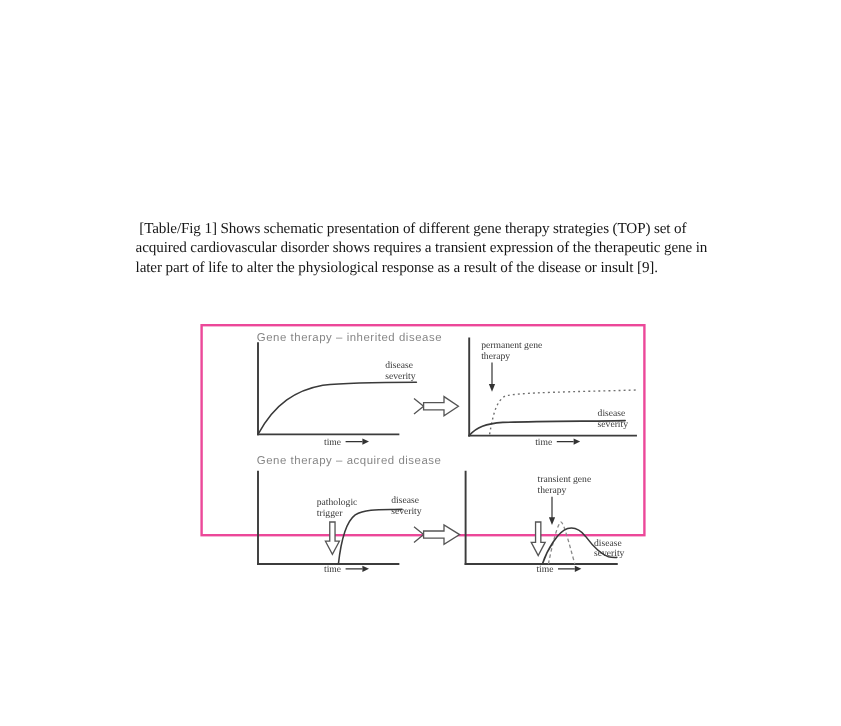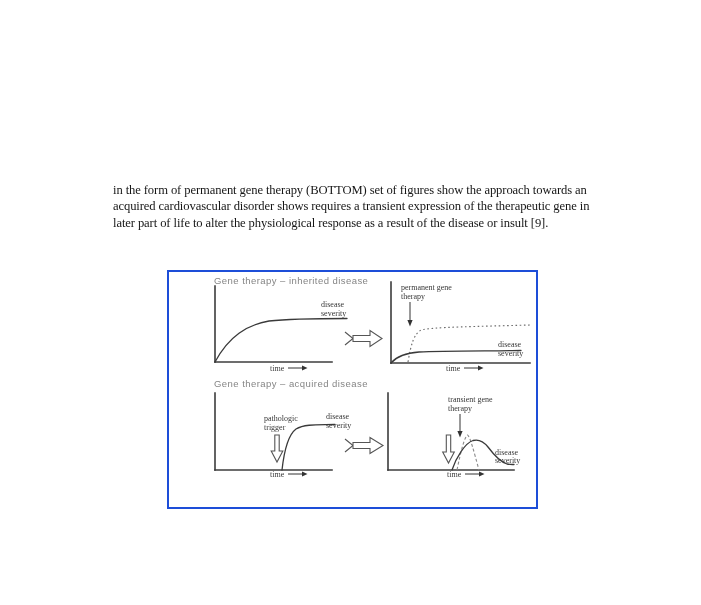--- a/index.html
+++ b/index.html
@@ -15,22 +15,22 @@
     width: 525px;
     color: #161616;
     font-size: 12.6px;
     line-height: 16.3px;
     letter-spacing: -0.1px;
   }
   .caption-line { white-space: pre; }
   .figure-box {
     position: absolute;
     left: 167px; top: 270px;
-    width: 371px; height: 239px;
-    border: 2px solid #1d4ed8;
+    width: 371px; height: 177px;
+    border: 2px solid #ec4899;
     box-sizing: border-box;
     background: #ffffff;
   }
   .figure-box svg { display: block; }
   .panel-header {
     font-family: "Liberation Sans", sans-serif;
     font-size: 9.5px;
     letter-spacing: 0.45px;
     fill: #858585;
   }
@@ -46,21 +46,21 @@
   .thin-arrow-line { stroke: #333333; stroke-width: 1; fill: none; }
   .thin-arrow-head { fill: #333333; stroke: none; }
   .hollow-arrow { fill: #ffffff; stroke: #555555; stroke-width: 1.1; stroke-linejoin: miter; }
   .chevron { fill: none; stroke: #555555; stroke-width: 1.1; }
   .time-arrow { stroke: #333333; stroke-width: 1; }
 </style>
 </head>
 <body>
 
 <div class="caption">
-  <div class="caption-line">in the form of permanent gene therapy (BOTTOM) set of figures show the approach towards an</div>
+  <div class="caption-line"> [Table/Fig 1] Shows schematic presentation of different gene therapy strategies (TOP) set of</div>
   <div class="caption-line">acquired cardiovascular disorder shows requires a transient expression of the therapeutic gene in</div>
   <div class="caption-line">later part of life to alter the physiological response as a result of the disease or insult [9].</div>
 </div>
 
 <div class="figure-box">
   <svg width="367" height="235" viewBox="0 0 367 235">
 
     <text x="45" y="12" class="panel-header">Gene therapy – inherited disease</text>
 
     <g>

